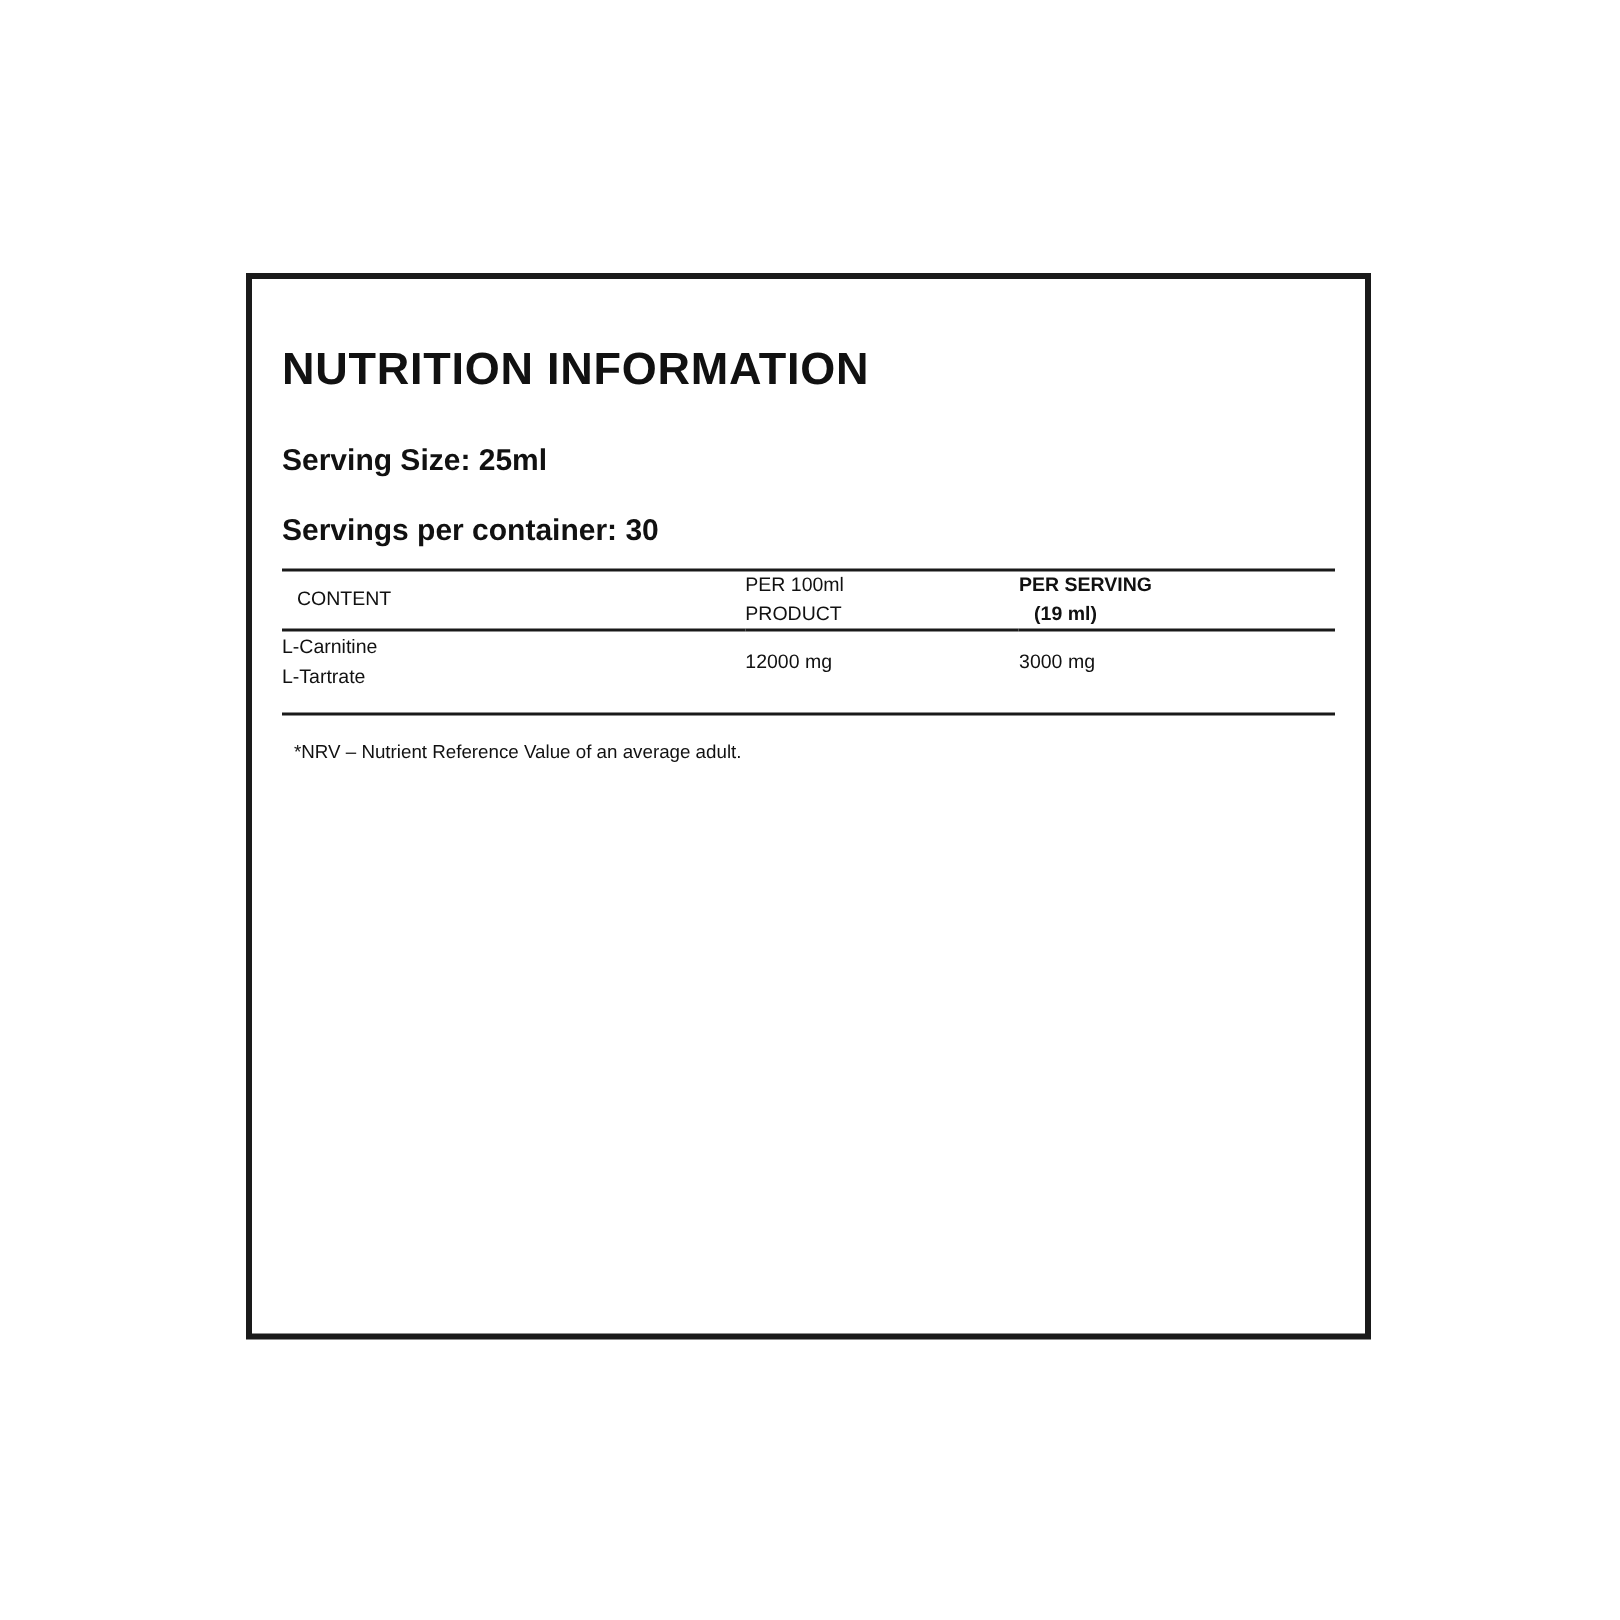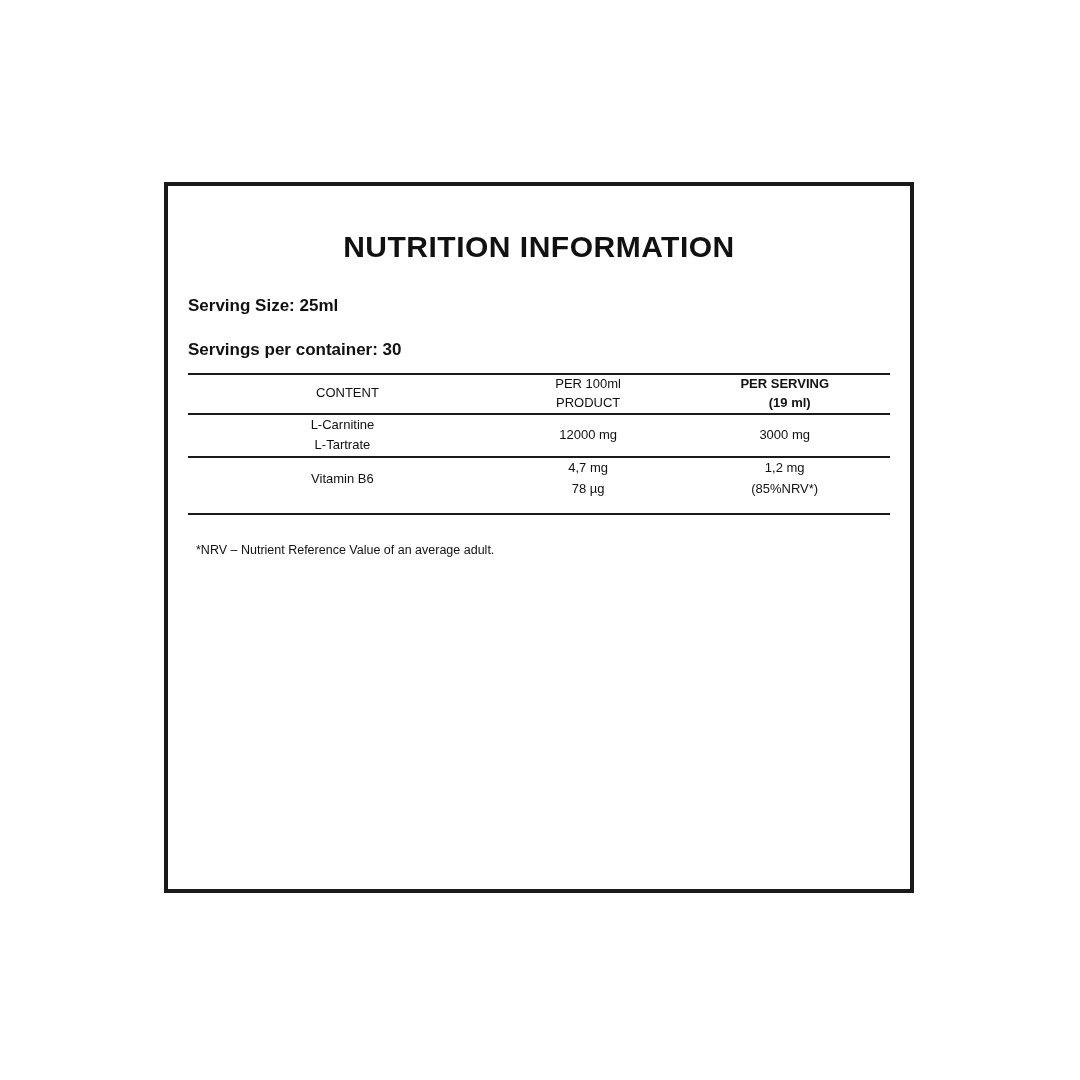--- a/index.html
+++ b/index.html
@@ -29,47 +29,46 @@
 
   .inner {
     position: absolute;
     left: 20px;
     right: 20px;
     top: 0;
     bottom: 0;
   }
 
   .title {
-    text-align: center;
+    text-align: left;
     font-size: 30px;
     font-weight: bold;
     letter-spacing: 0.5px;
     margin-top: 44px;
     color: #111111;
   }
 
   .serving-line {
-    font-size: 17px;
+    font-size: 20px;
     font-weight: bold;
     color: #111111;
     margin-left: 0px;
   }
   .serving-size { margin-top: 32px; }
   .servings-per { margin-top: 24px; }
 
   .rule {
     border-bottom: 2px solid #1a1a1a;
     margin-top: 13px;
   }
 
   table.nutr {
     width: 100%;
     border-collapse: collapse;
     table-layout: fixed;
-    text-align: center;
   }
   table.nutr td {
     vertical-align: middle;
     font-size: 13px;
     color: #111111;
     padding: 0;
   }
   .col-content { width: 44%; }
   .col-per100 { width: 26%; }
   .col-serving { width: 30%; }
@@ -102,21 +101,21 @@
   .cell-serving {
     line-height: 1.6;
   }
   .row-sep td {
     border-top: 2px solid #1a1a1a;
   }
 
   .footnote {
     font-size: 12.5px;
     padding-left: 8px;
-    padding-top: 28px;
+    padding-top: 17px;
     color: #111111;
   }
 
   .line-block span { display: block; }
 </style>
 </head>
 <body>
 
 <div class="panel">
   <div class="inner">
@@ -161,33 +160,20 @@
           <span></span>
         </td>
         <td class="cell-serving line-block">
           <span>3000 mg</span>
           <span></span>
         </td>
       </tr>
 
 
 
-      <tr class="body-row row-sep">
-        <td class="cell-name line-block">
-          <span>Vitamin B6</span>
-        </td>
-        <td class="cell-per100 line-block">
-          <span>4,7 mg</span>
-          <span>78 µg</span>
-        </td>
-        <td class="cell-serving line-block">
-          <span>1,2 mg</span>
-          <span>(85%NRV*)</span>
-        </td>
-      </tr>
 
     </tbody>
       </table>
 
     <div class="rule"></div>
 
     <div class="footnote">*NRV – Nutrient Reference Value of an average adult.</div>
 
   </div>
 </div>

